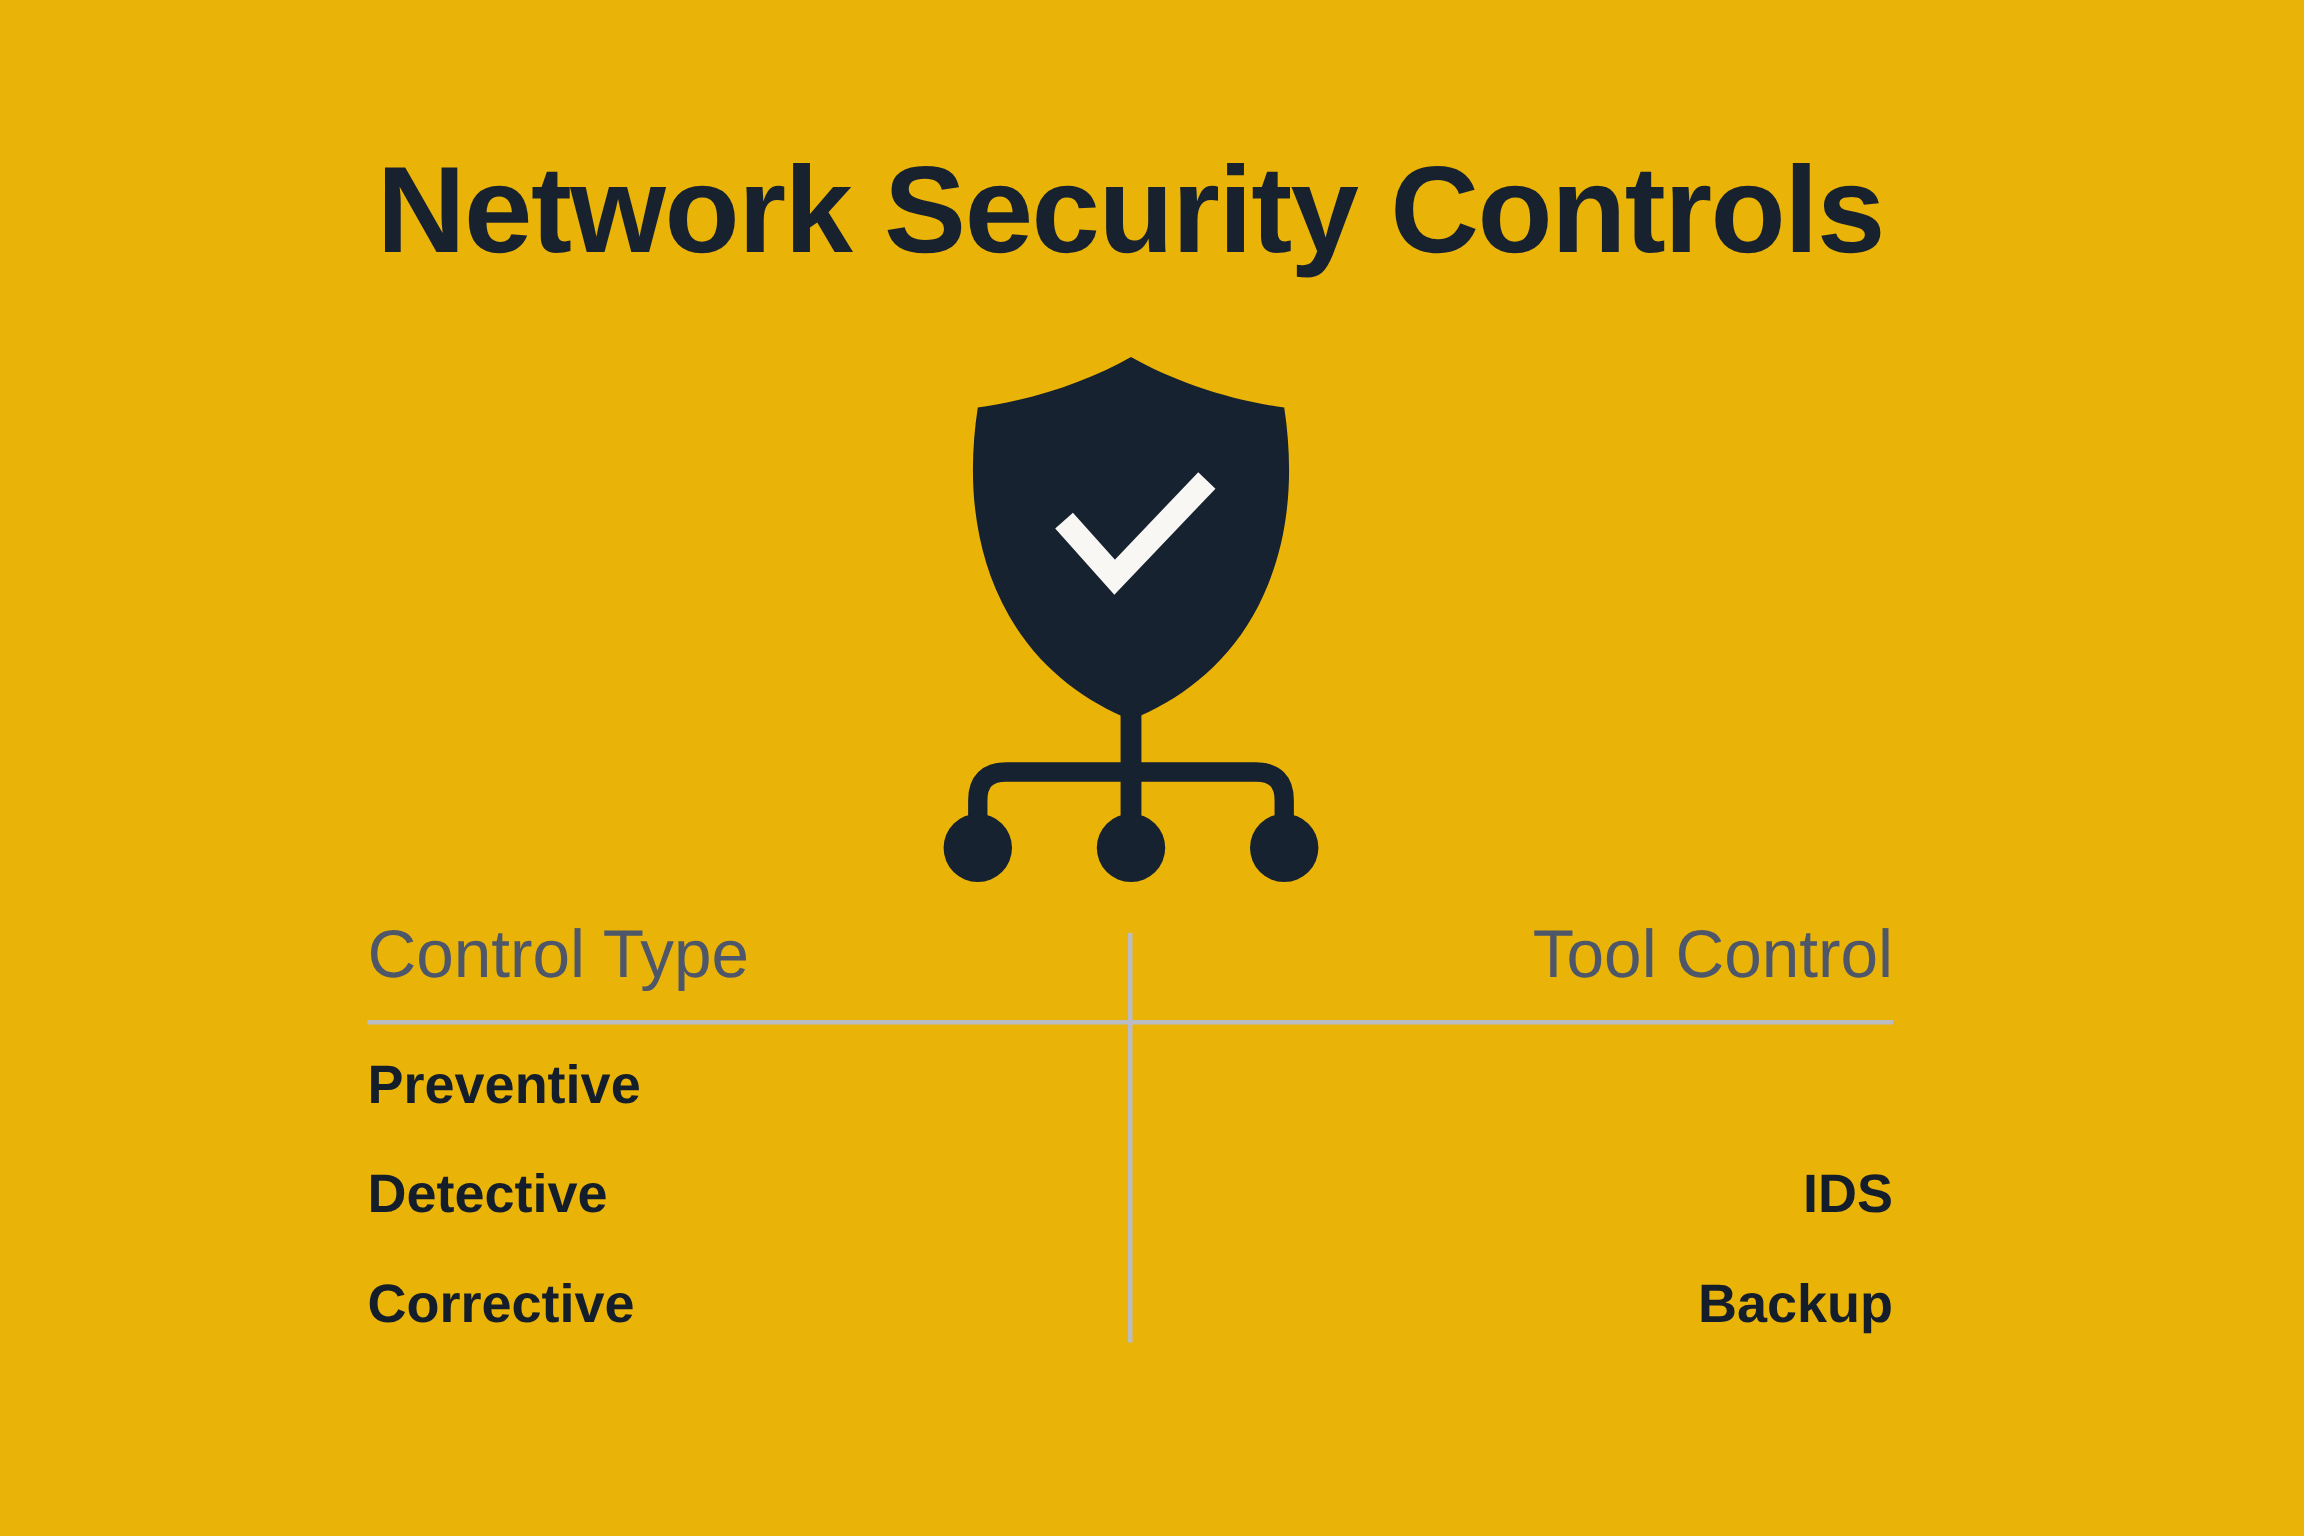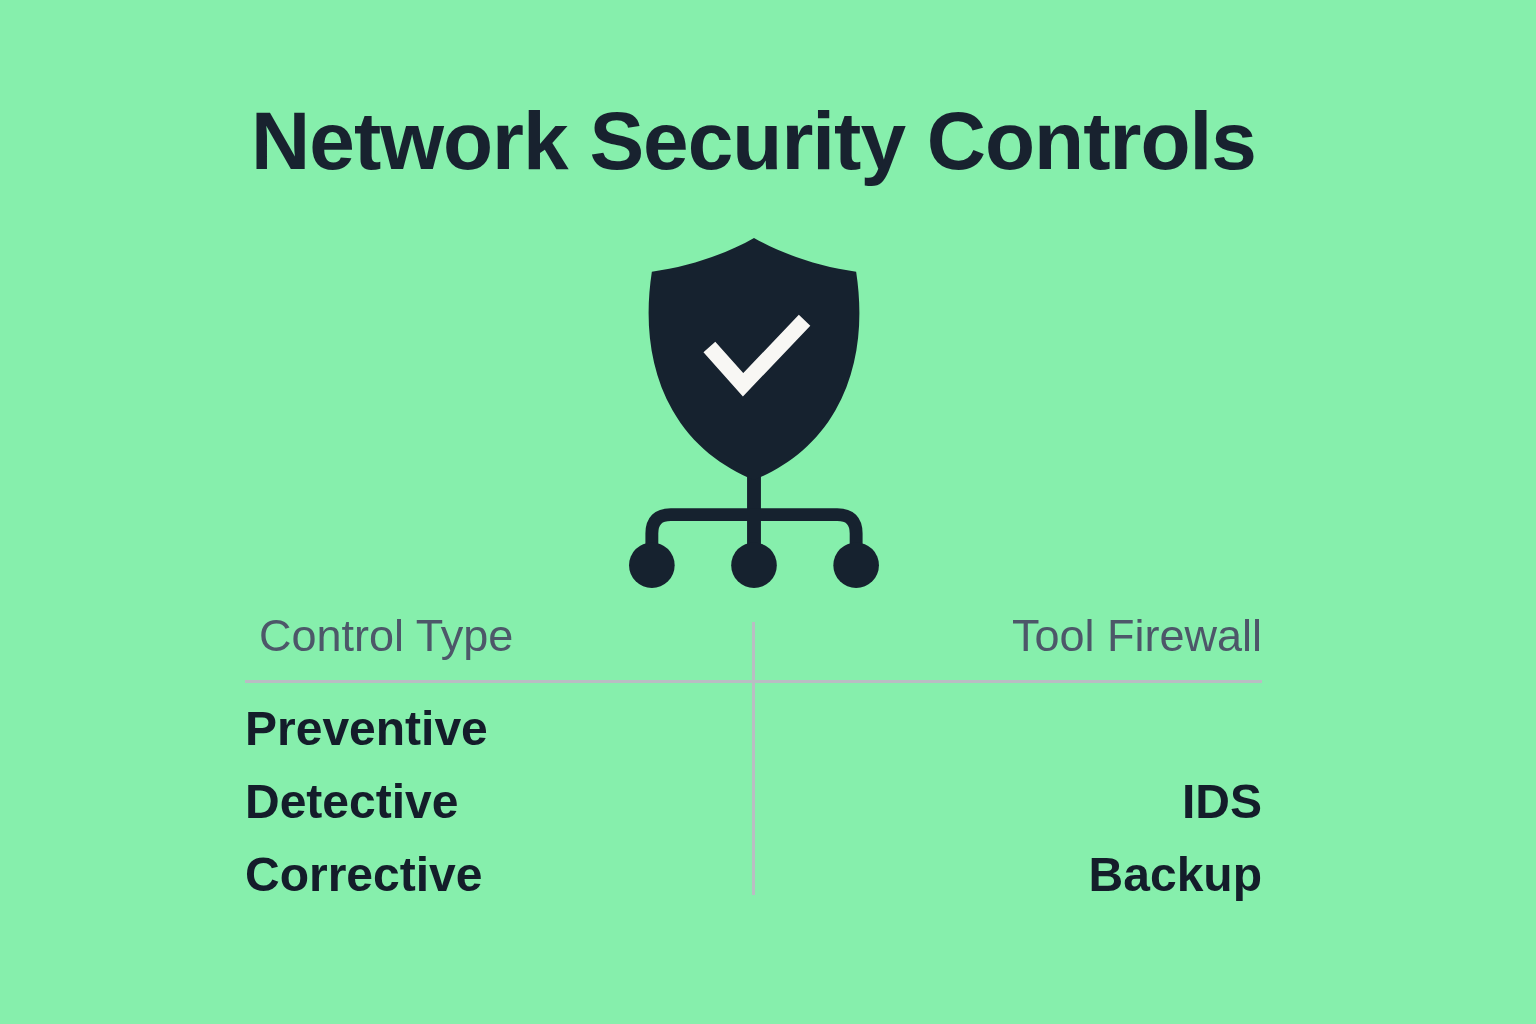--- a/index.html
+++ b/index.html
@@ -8,21 +8,21 @@
     width: 1536px;
     height: 1024px;
     overflow: hidden;
     background: #f8f7f4;
     font-family: "Liberation Sans", sans-serif;
   }
   .page {
     position: relative;
     width: 1536px;
     height: 1024px;
-    background: #86efac;
+    background: #eab308;
   }
   .content {
     position: absolute;
     left: 245px;
     top: 0;
     width: 1017px;
     height: 1024px;
   }
   .title {
     position: absolute;
@@ -46,21 +46,21 @@
     height: 357px;
   }
   .col-header {
     position: absolute;
     top: 611px;
     font-size: 45px;
     font-weight: 400;
     line-height: 1.1;
     color: #4d5769;
   }
-  .col-header.left  { left: 14px; text-align: right; }
+  .col-header.left  { left: 0; text-align: right; }
   .col-header.right { right: 0; text-align: right; }
   .h-rule {
     position: absolute;
     left: 0;
     top: 680px;
     width: 1017px;
     height: 3px;
     background: #b9bdc3;
   }
   .v-rule {
@@ -70,21 +70,21 @@
     width: 3px;
     height: 273px;
     background: #b9bdc3;
   }
   .t-row {
     position: absolute;
     left: 0;
     right: 0;
     display: flex;
     justify-content: space-between;
-    font-size: 48px;
+    font-size: 36px;
     font-weight: 700;
     line-height: 1.1;
     color: #141d2a;
   }
   .t-row.r0 { top: 703px; }
   .t-row.r1 { top: 776px; }
   .t-row.r2 { top: 849px; }
   .caption {
     position: absolute;
     left: 0;
@@ -119,21 +119,21 @@
                  C 192 211, 162 233, 130 246
                  C 98 233, 68 211, 48 176
                  C 23 132, 20 82, 27 36
                  C 64 31, 102 18, 130 2 Z" fill="#16222f"></path>
 
         <path d="M85 112 L119 150 L181 85" stroke="#f8f7f4" stroke-width="16" fill="none" stroke-linecap="butt" stroke-linejoin="miter"></path>
       </svg>
     </div>
 
     <div class="col-header left">Control Type</div>
-    <div class="col-header right">Tool Firewall</div>
+    <div class="col-header right">Tool Control</div>
 
     <div class="h-rule"></div>
     <div class="v-rule"></div>
 
     <div class="t-row r0">
       <span>Preventive</span>
     </div>
     <div class="t-row r1">
       <span>Detective</span>
       <span>IDS</span>

